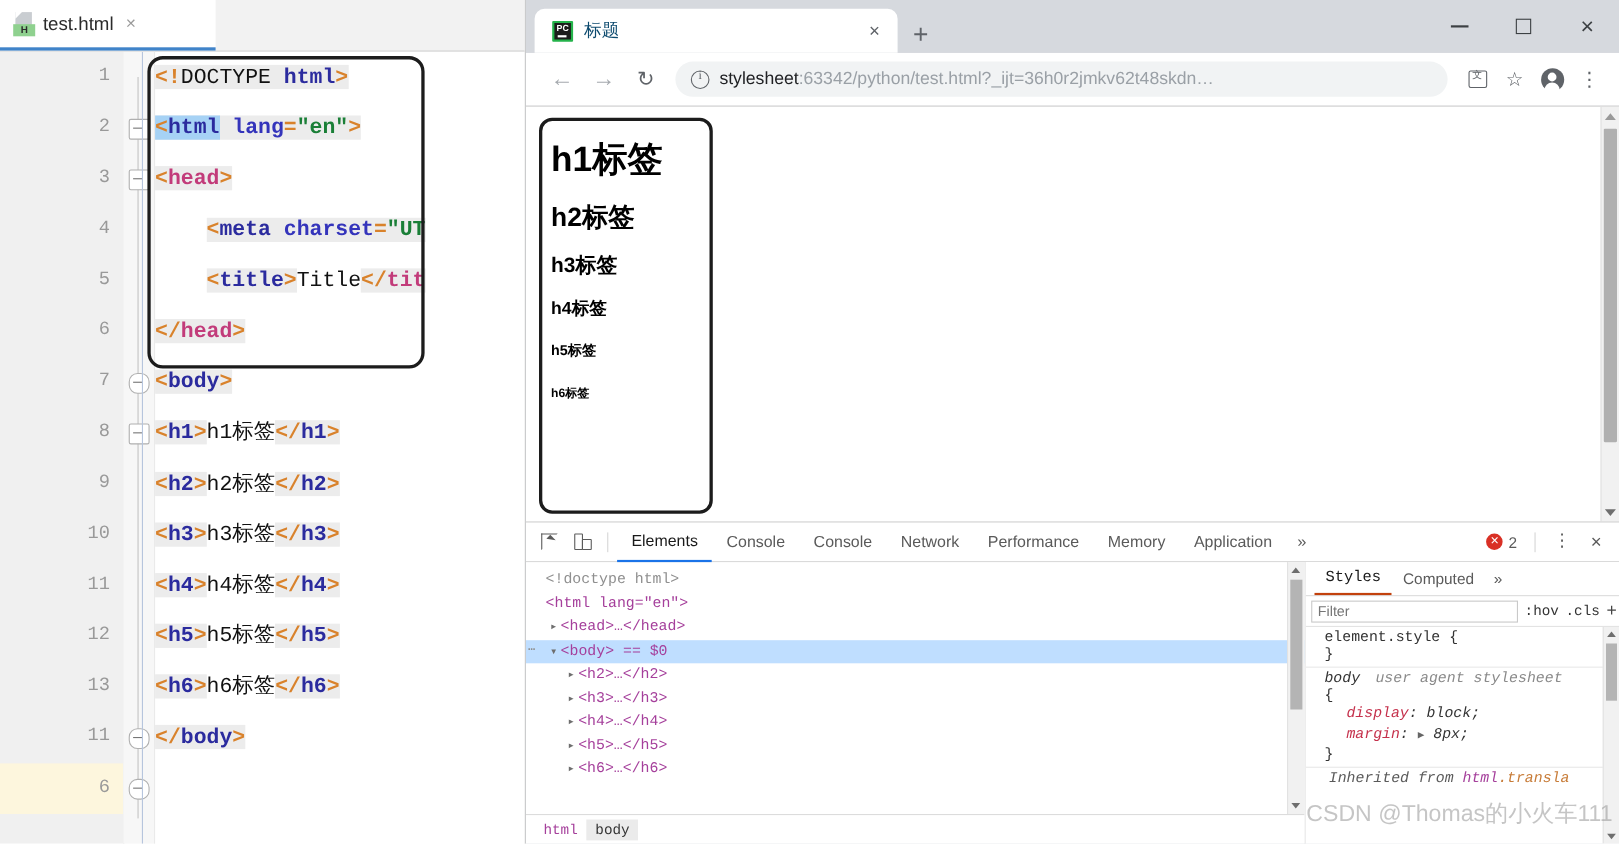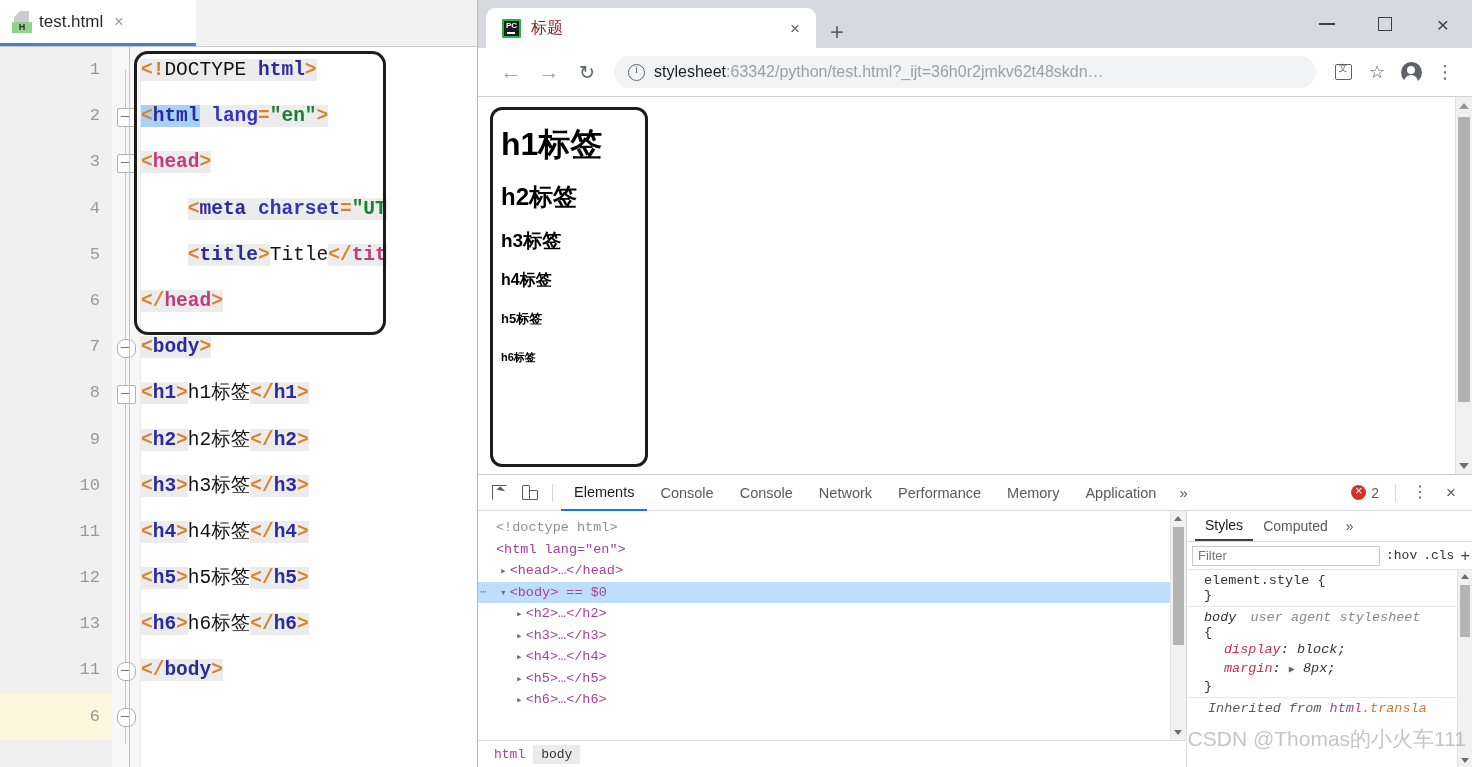--- a/index.html
+++ b/index.html
@@ -169,21 +169,21 @@
   .pc-favicon::before {
     content: "PC"; position: absolute; left: 0; right: 0; top: 0px;
     font-size: 8px; color: #ffffff; text-align: center; font-weight: bold;
     font-family: "Liberation Sans", sans-serif; line-height: 10px;
   }
   .pc-favicon::after {
     content: ""; position: absolute; left: 3px; bottom: 2px; width: 8px; height: 2px;
     background: #ffffff;
   }
   .chrome-tab-title {
-    font-size: 16px; color: #7f1d1d; flex: 1;
+    font-size: 16px; color: #0c4a6e; flex: 1;
     font-family: Liberation Mono, monospace;
     overflow: hidden; white-space: nowrap;
   }
   .tab-close-x {
     font-size: 17px; color: #5f6368; line-height: 1; padding: 2px 6px;
   }
   .newtab-plus {
     font-size: 24px; color: #5f6368; padding: 0 14px 4px 14px; line-height: 1;
   }
   .wincontrols {
@@ -380,21 +380,21 @@
   .crumb { padding: 2px 8px; color: #a53f9b; }
   .crumb.active { background: #ebebeb; color: #333333; }
 
   .styles-panel {
     width: 285px; flex: none; display: flex; flex-direction: column; position: relative;
     background: #ffffff; overflow: hidden;
   }
   .st-tabs { height: 30px; display: flex; align-items: center; border-bottom: 1px solid #dcdcdc; padding-left: 8px; flex:none;}
   .st-tab { font-size: 14px; color: #5a5a5a; padding: 0 10px; height: 30px; display:flex; align-items:center; box-sizing:border-box;
             font-family: "Liberation Sans", sans-serif;}
-  .st-tab.active { color: #1a1a1a; border-bottom: 2px solid #404040; }
+  .st-tab.active { color: #1a1a1a; border-bottom: 2px solid #c2410c; font-family: Liberation Mono, monospace; }
   .st-chev { font-size: 14px; color: #5a5a5a; padding: 0 8px; }
   .st-filterbar {
     height: 27px; display: flex; align-items: center; gap: 6px;
     border-bottom: 1px solid #e3e3e3; padding-right: 6px; flex: none;
   }
   .st-filter-input {
     flex: 1; height: 20px; margin-left: 5px; border: 1px solid #c9c9c9; background: #fff;
     font-size: 13px; color: #8a8a8a; padding: 0 5px; box-sizing: border-box; line-height: 18px;
     font-family: "Liberation Sans", sans-serif;
   }

